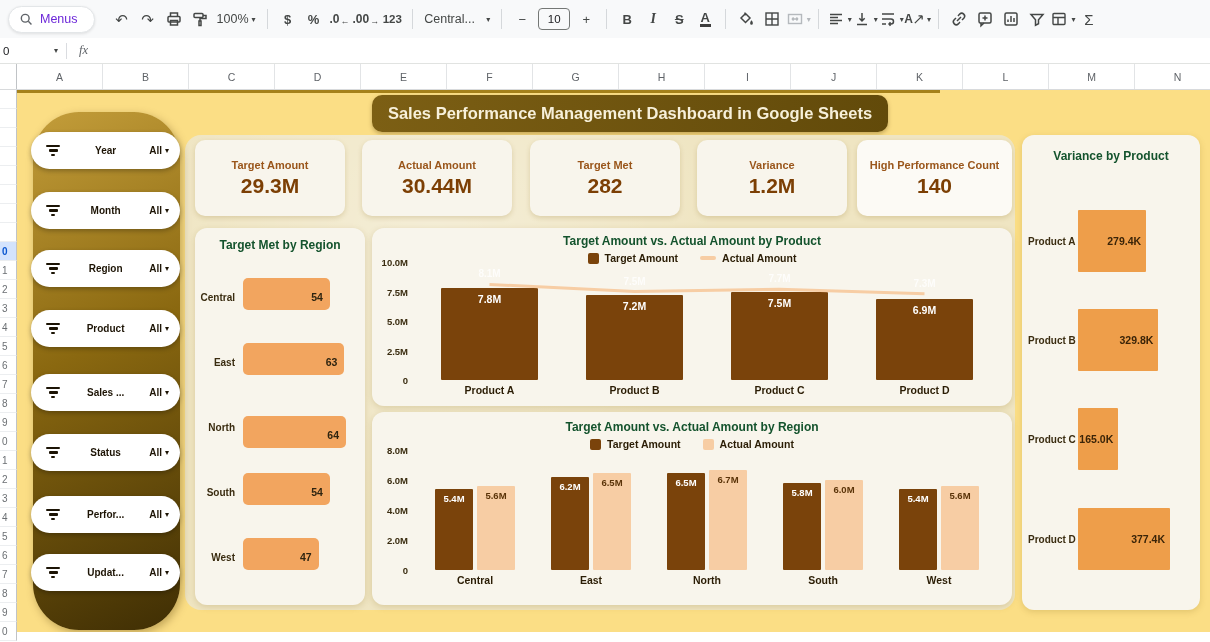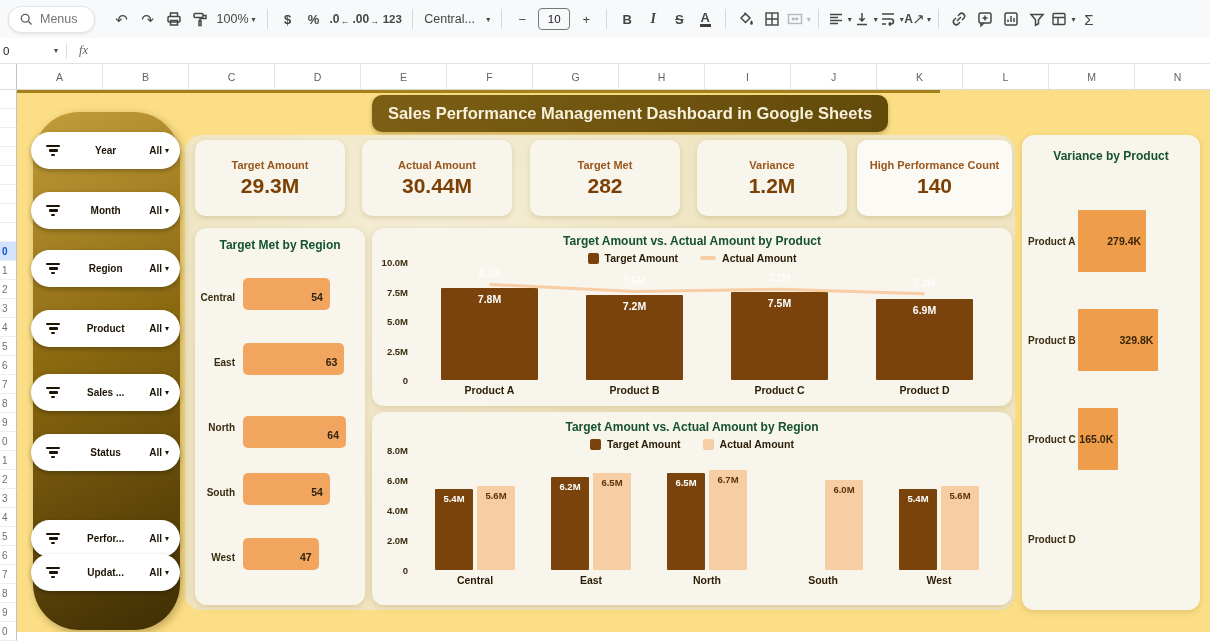--- a/index.html
+++ b/index.html
@@ -6,21 +6,21 @@
   html,body { width:1210px; height:642px; overflow:hidden; }
   body { font-family:"Liberation Sans","DejaVu Sans",sans-serif; background:#fff; }
   #app { position:relative; width:1210px; height:642px; background:#fff; }
 
   
   .toolbar { position:absolute; left:0; top:0; width:1210px; height:38px;
     background:#f8f9fa; display:flex; align-items:center; padding:0 8px; }
   .menus-pill { display:flex; align-items:center; gap:7px; background:#fff;
     border:1px solid #e3e6e8; border-radius:16px; height:27px; padding:0 16px 0 10px;
     box-shadow:0 1px 3px rgba(0,0,0,.10); margin-right:14px; }
-  .menus-pill .m-txt { font-size:12.5px; color:#737373; }
+  .menus-pill .m-txt { font-size:12.5px; color:#6d28d9; }
   .tbtn { min-width:26px; height:26px; display:flex; align-items:center; justify-content:center;
     color:#444746; font-size:13px; border-radius:4px; flex:0 0 auto; }
   .tbtn svg { display:block; }
   .glyph { font-size:15px; line-height:1; }
   .bold-g { font-weight:700; font-size:13px; }
   .ital-g { font-style:italic; font-family:"Liberation Serif",serif; font-size:14px; font-weight:700;}
   .strk-g { text-decoration:line-through; font-weight:700; font-size:13px; }
   .colr-g { font-weight:700; font-size:13px; border-bottom:3px solid #3e3e3e; line-height:1.05; padding:0 1px; }
   .caret { font-size:8px; color:#444746; margin-left:3px; }
   .tdiv { width:1px; height:20px; background:#d5d8db; margin:0 7px; flex:0 0 1px; }
@@ -407,21 +407,21 @@
                 <div class="fb fb1"></div>
                 <div class="fb fb2"></div>
                 <div class="fb fb3"></div>
               </div>
               <div class="f-label">Status</div>
               <div class="f-val">
                 <span>All</span>
                 <span class="crt">▾</span>
               </div>
             </div>
-            <div class="pill" style="top: 384px; margin-top: 24px;">
+            <div class="pill" style="top: 384px;">
               <div class="f-icon">
                 <div class="fb fb1"></div>
                 <div class="fb fb2"></div>
                 <div class="fb fb3"></div>
               </div>
               <div class="f-label">Perfor...</div>
               <div class="f-val">
                 <span>All</span>
                 <span class="crt">▾</span>
               </div>
@@ -577,20 +577,23 @@
               </div>
               <div class="cbar" style="left: 176px; height: 97.5px; background: rgb(247, 205, 164);">
                 <div class="cbarlab" style="color: rgb(91, 52, 9);">6.5M</div>
               </div>
               <div class="cbar" style="left: 250px; height: 97.5px; background: rgb(122, 67, 11);">
                 <div class="cbarlab" style="color: rgb(255, 255, 255);">6.5M</div>
               </div>
               <div class="cbar" style="left: 292px; height: 100.5px; background: rgb(247, 205, 164);">
                 <div class="cbarlab" style="color: rgb(91, 52, 9);">6.7M</div>
               </div>
+              <div class="cbar" style="left: 366px; height: 87px; background: rgb(122, 67, 11);">
+                <div class="cbarlab" style="color: rgb(255, 255, 255);">5.8M</div>
+              </div>
               <div class="cbar" style="left: 408px; height: 90px; background: rgb(247, 205, 164);">
                 <div class="cbarlab" style="color: rgb(91, 52, 9);">6.0M</div>
               </div>
               <div class="cbar" style="left: 482px; height: 81px; background: rgb(122, 67, 11);">
                 <div class="cbarlab" style="color: rgb(255, 255, 255);">5.4M</div>
               </div>
               <div class="cbar" style="left: 524px; height: 84px; background: rgb(247, 205, 164);">
                 <div class="cbarlab" style="color: rgb(91, 52, 9);">5.6M</div>
               </div>
             </div>
@@ -619,19 +622,22 @@
                 </div>
               </div>
               <div class="drow" style="top: 273px;">
                 <div class="dlab">Product C</div>
                 <div class="dbar" style="width: 40.2226px; background: rgb(238, 158, 74);">
                   <div class="dval">165.0K</div>
                 </div>
               </div>
               <div class="drow" style="top: 373px;">
                 <div class="dlab">Product D</div>
+                <div class="dbar" style="width: 92px; background: rgb(238, 158, 74);">
+                  <div class="dval">377.4K</div>
+                </div>
               </div>
             </div>
         </div>
       </div>
     </div>
   </div>
 </div>
 
 </body></html>

